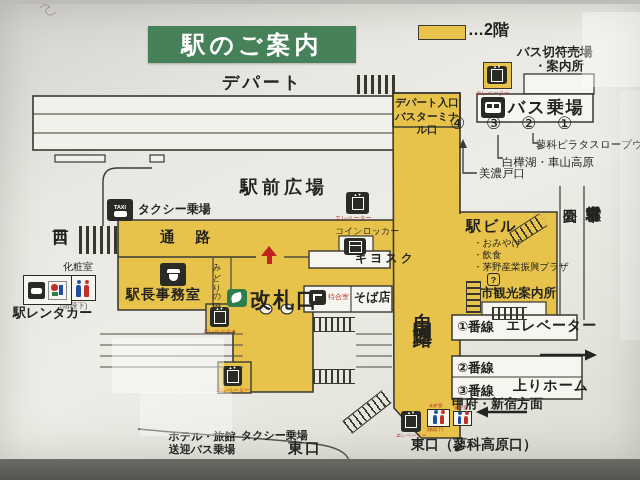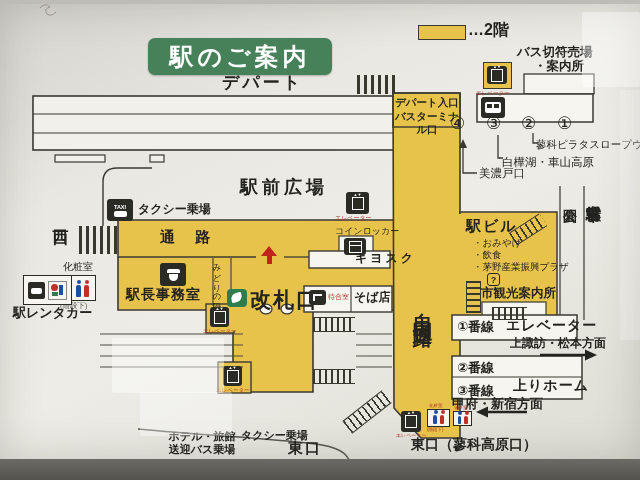--- a/index.html
+++ b/index.html
@@ -119,21 +119,21 @@
 
   <div class="zebra" style="left:357px;top:75px;width:38px;height:19px;"></div>
   <div class="zebra" style="left:79px;top:226px;width:39px;height:28px;"></div>
   <div class="ladder" style="left:313px;top:317px;width:42px;height:13px;"></div>
   <div class="ladder" style="left:313px;top:369px;width:42px;height:13px;"></div>
   <div class="ladder" style="left:492px;top:307px;width:35px;height:11px;"></div>
   <div class="vladder" style="left:466px;top:281px;width:13px;height:32px;"></div>
   <div class="ladder" style="left:510px;top:222px;width:36px;height:13px;transform:rotate(-33deg);"></div>
   <div class="ladder" style="left:342px;top:404px;width:50px;height:14px;transform:rotate(-38deg);"></div>
 
-  <div class="lbl b" style="left:148px;top:38px;width:184px;height:37px;background:#47815a;border-radius:7px;
+  <div class="lbl b" style="left:148px;top:26px;width:208px;height:37px;background:#47815a;border-radius:0;
        color:#fff;font-size:24px;letter-spacing:4px;text-align:center;line-height:37px;box-shadow:0 1px 2px rgba(0,0,0,.25);">駅のご案内</div>
   <div style="position:absolute;left:418px;top:25px;width:48px;height:15px;background:#e8c34b;border:1.6px solid #3a3a33;box-sizing:border-box;"></div>
   <div class="lbl b" style="left:468px;top:21px;font-size:16px;">…2階</div>
 
   <div class="lbl b" style="left:222px;top:74px;font-size:17px;letter-spacing:3px;">デパート</div>
   <div class="lbl b" style="left:240px;top:178px;font-size:18px;letter-spacing:4px;">駅前広場</div>
   <div class="lbl b v" style="left:52px;top:218px;font-size:16px;height:42px;">西口</div>
 
   <div class="blackbox" style="left:107px;top:199px;width:26px;height:22px;">
     <span style="color:#fff;font-size:5.5px;font-weight:bold;">TAXI</span>
@@ -222,20 +222,21 @@
   <div class="lbl b" style="left:517px;top:46px;font-size:12.5px;text-align:left;">
     <span>バス切符売場</span><br><span style="padding-left:17px;">・案内所</span>
   </div>
 
   <div class="blackbox" style="left:481px;top:97px;width:24px;height:21px;">
     <span style="position:relative;display:block;width:16px;height:11px;background:#fff;border-radius:2px;">
       <span style="position:absolute;left:2px;top:2px;width:5px;height:4px;background:#2b2b26;"></span>
       <span style="position:absolute;right:2px;top:2px;width:5px;height:4px;background:#2b2b26;"></span>
     </span>
   </div>
+  <div class="lbl b" style="left:508px;top:99px;font-size:17px;letter-spacing:2px;">バス乗場</div>
 
   <div class="lbl" style="left:450px;top:115px;font-size:17px;">④</div>
   <div class="lbl" style="left:486px;top:115px;font-size:17px;">③</div>
   <div class="lbl" style="left:521px;top:115px;font-size:17px;">②</div>
   <div class="lbl" style="left:557px;top:115px;font-size:17px;">①</div>
 
   <div class="lbl" style="left:536px;top:139px;font-size:10.5px;">蓼科ピラタスロープウェイ</div>
   <div class="lbl" style="left:502px;top:156px;font-size:11.5px;">白樺湖・車山高原</div>
   <div class="lbl" style="left:479px;top:167px;font-size:11.5px;">美濃戸口</div>
 
@@ -245,21 +246,20 @@
   <div class="lbl" style="left:473px;top:262px;font-size:9.5px;">・茅野産業振興プラザ</div>
   <div class="lbl b" style="left:487px;top:273px;width:13px;height:13px;border:1.6px solid #23231f;border-radius:3px;
        font-size:9px;text-align:center;line-height:13px;box-sizing:border-box;">?</div>
   <div class="lbl b" style="left:481px;top:287px;font-size:12.5px;">市観光案内所</div>
 
   <div class="lbl b v" style="left:562px;top:198px;font-size:14px;height:46px;">公園</div>
   <div class="lbl b v" style="left:585px;top:194px;font-size:15px;height:125px;">市営駐車場</div>
 
   <div class="lbl b" style="left:457px;top:320px;font-size:13px;">①番線</div>
   <div class="lbl b" style="left:506px;top:318px;font-size:14px;letter-spacing:1px;">エレベーター</div>
-  <div class="lbl b" style="left:510px;top:337px;font-size:12px;">上諏訪・松本方面</div>
   <div class="lbl b" style="left:457px;top:361px;font-size:13px;">②番線</div>
   <div class="lbl b" style="left:457px;top:384px;font-size:13px;">③番線</div>
   <div class="lbl b" style="left:513px;top:378px;font-size:14px;letter-spacing:1px;">上りホーム</div>
   <div class="lbl b" style="left:452px;top:397px;font-size:13px;">甲府・新宿方面</div>
 
   <div style="position:absolute;left:453px;top:407px;width:20px;height:20px;">
     <div class="lbl" style="left:1px;top:-1px;font-size:4.5px;color:#b03126;">化粧室</div>
     <div class="whitebox" style="left:0;top:4px;width:19px;height:15px;">
       <span class="person p-blue" style="width:3.5px;height:8px;margin-top:3px;"></span>
       <span class="person p-red" style="width:3.5px;height:8px;margin-top:3px;"></span>

